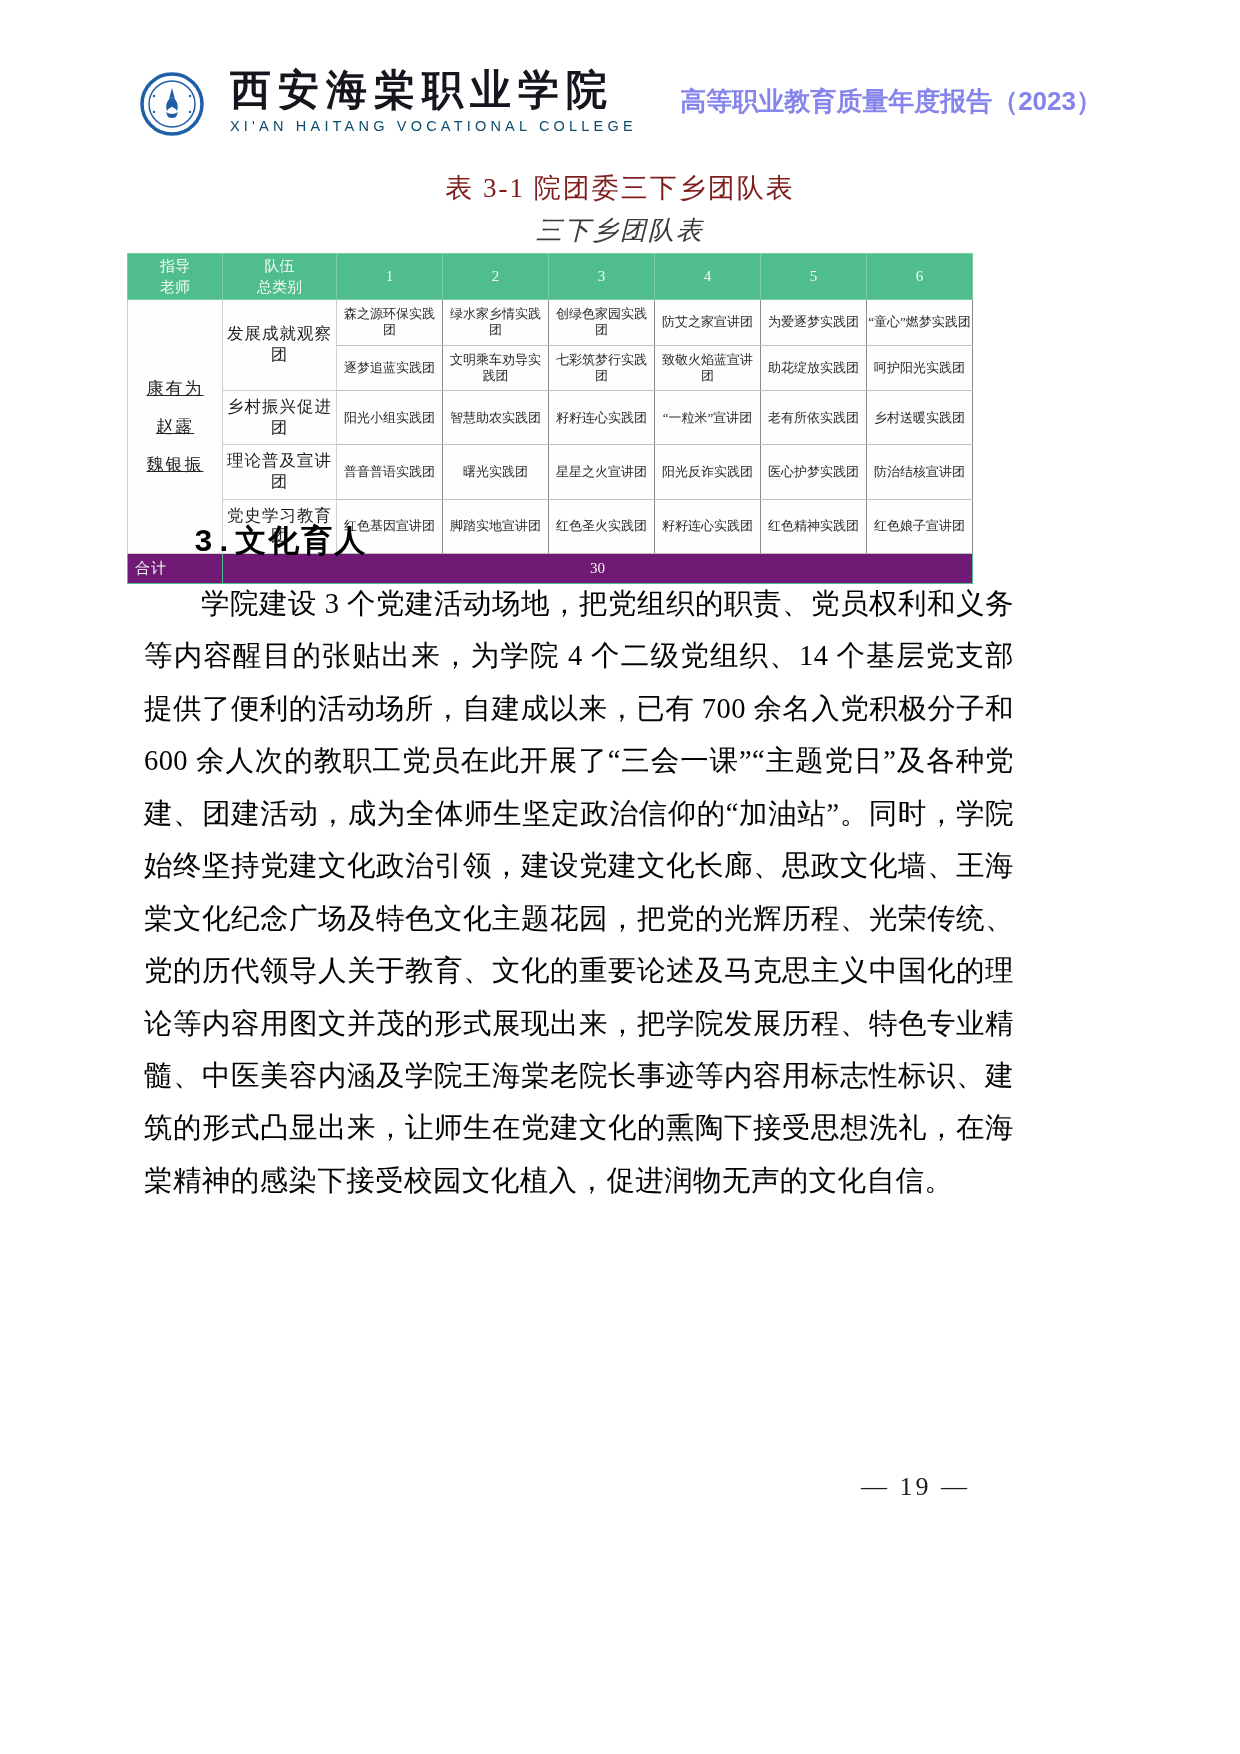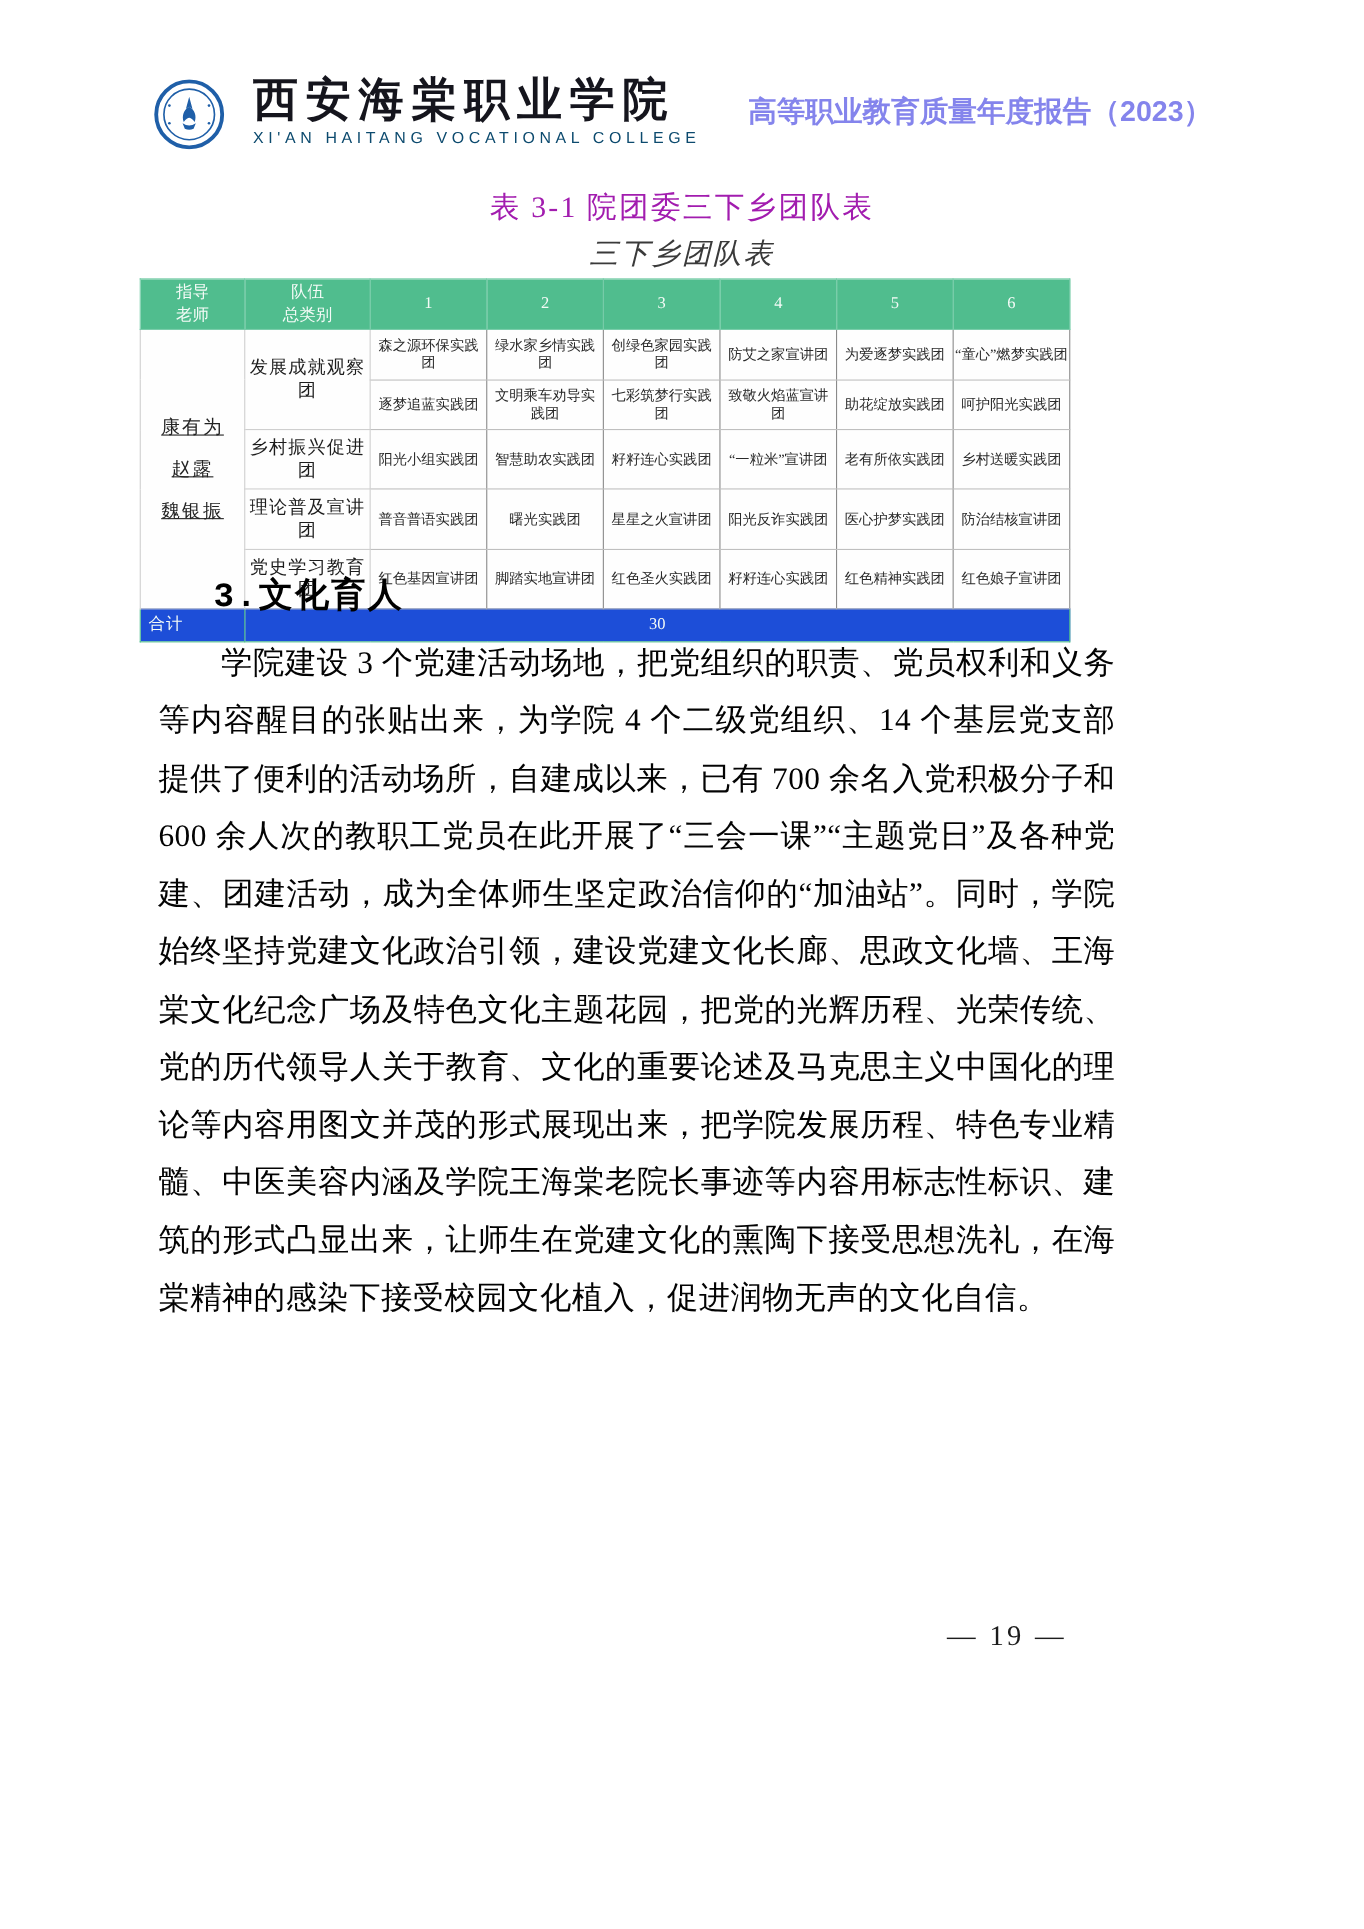--- a/index.html
+++ b/index.html
@@ -25,21 +25,21 @@
   }
   .report-title {
     margin-left:auto; padding-top:14px;
     font-family:"Liberation Sans","DejaVu Sans",sans-serif;
     font-size:26px; font-weight:bold; color:#8484ec; white-space:nowrap;
   }
 
   
   .table-caption {
     position:absolute; top:170px; left:0; width:100%; text-align:center;
-    font-size:27px; color:#a21caf; letter-spacing:2px;
+    font-size:27px; color:#7f1d1d; letter-spacing:2px;
   }
   .table-subcaption {
     position:absolute; top:213px; left:0; width:100%; text-align:center;
     font-size:26px; color:#3a3a3a; letter-spacing:2px;font-style:italic;
   }
 
   
   .teams-table {
     position:absolute; left:127px; top:253px; width:845px;
     border-collapse:collapse; table-layout:fixed;
@@ -55,21 +55,21 @@
   }
   .teams-table td {
     background:#fefefe; border:1px solid #bfbfbf; border-left-color:#8a8a8a; border-right-color:#8a8a8a;
     text-align:center; vertical-align:middle;
     font-size:13px; color:#2a2a2a; padding:6px 1px; height:38px; line-height:1.25;
   }
   .teams-table td.teacher-cell { font-size:17px; color:#222; border-color:#cfcfcf; }
   .teacher-name { margin:17px 0; letter-spacing:2px;text-decoration:underline; }
   .teams-table td.cat-cell { font-size:16.5px; color:#1d1d1d; letter-spacing:1px; border-color:#cfcfcf; }
   .teams-table tr.total-row td {
-    background:#1d4ed8; color:#f4fbf7; border:1px solid #50bd8e;
+    background:#701a75; color:#f4fbf7; border:1px solid #50bd8e;
     height:30px; font-size:15px; padding:2px;
   }
   .teams-table tr.total-row td.total-label { text-align:left; padding-left:7px; letter-spacing:1px; }
 
   
   .content { position:absolute; top:516px; left:144px; width:870px; }
   .section-heading {
     font-family:Liberation Mono, monospace;
     font-size:31px; font-weight:bold; color:#000;
     margin:4px 0 16px 50px; letter-spacing:2px;

